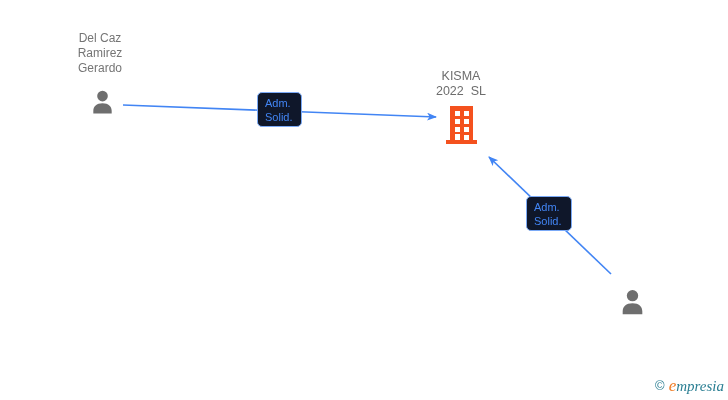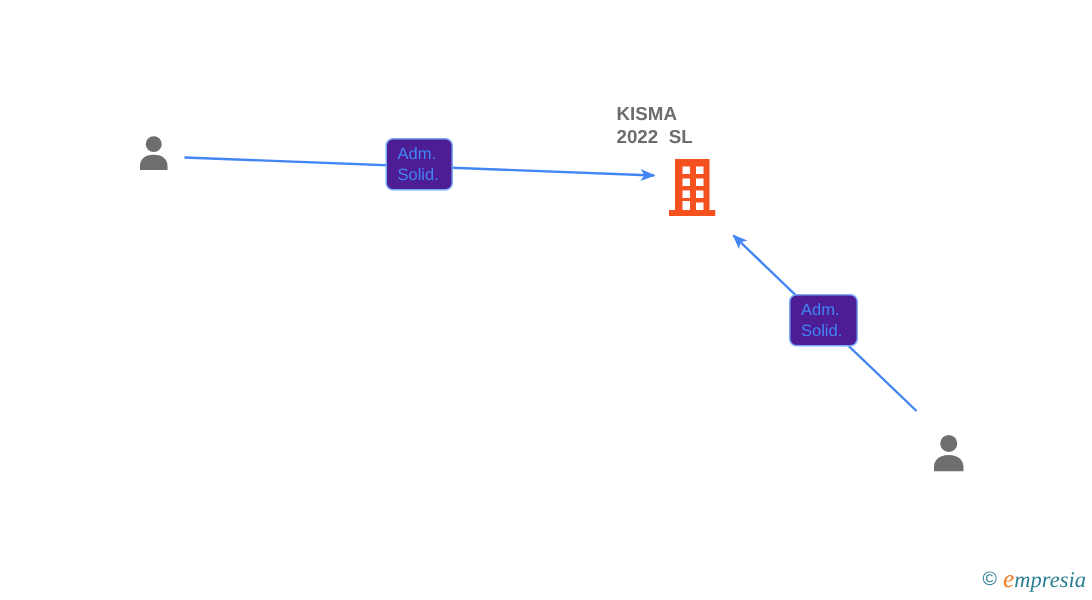--- a/index.html
+++ b/index.html
@@ -28,36 +28,36 @@
     width: 100px;
     text-align: center;
     font-size: 12px;
     line-height: 15px;
     color: var(--person-text, #757575);
     white-space: pre;
   }
   .company-name {
     position: absolute;
     width: 100px;
-    text-align: left;
+    text-align: center;
     font-size: 12.5px;
-    font-weight: bold;
+    font-weight: normal;
     line-height: 15px;
     color: var(--company-text, #6d6d6d);
     white-space: pre;
   }
   .icon-box { position: absolute; }
   .person-fill { fill: var(--person-icon, #6e6e6e); }
   .building-fill { fill: var(--building-icon, #f4511e); }
   .window-fill { fill: #ffffff; }
 
   .edge-label {
     position: absolute;
     box-sizing: border-box;
-    background: #4c1d95;
+    background: #0f172a;
     border: 1.7px solid var(--label-border, #7baaf7);
     border-radius: 5px;
     color: var(--label-text, #4285f4);
     font-size: 11px;
     line-height: 14px;
     padding: 3px 0 0 7px;
     white-space: pre;
   }
 
   .footer-logo {
@@ -90,20 +90,23 @@
   <svg class="edges-layer" width="728" height="400" viewBox="0 0 728 400">
     <defs>
       <marker id="arrowhead" markerUnits="userSpaceOnUse" markerWidth="12" markerHeight="10" refX="9" refY="4" orient="auto">
         <path class="arrowhead-shape" d="M0,0 L10,4 L0,8 L2.6,4 Z"></path>
       </marker>
     </defs>
     <line class="edge-line" x1="123" y1="105" x2="436" y2="117" marker-end="url(#arrowhead)"></line>
     <line class="edge-line" x1="611" y1="274" x2="489" y2="157" marker-end="url(#arrowhead)"></line>
   </svg>
 
+  <div class="person-name" style="left:50px; top:31px;">Del Caz
+Ramirez
+Gerardo</div>
   <div class="icon-box" style="left:88px; top:88px;">
     <svg width="29" height="29" viewBox="0 0 24 24">
       <circle class="person-fill" cx="12" cy="6.7" r="4.4"></circle>
       <path class="person-fill" d="M12 12.6c-5 0-7.6 2.6-7.6 6.3V21h15.2v-2.1c0-3.7-2.6-6.3-7.6-6.3z"></path>
     </svg>
   </div>
 
   <div class="company-name" style="left:411px; top:69px;">KISMA
 2022  SL</div>
   <div class="icon-box" style="left:446px; top:106px;">

